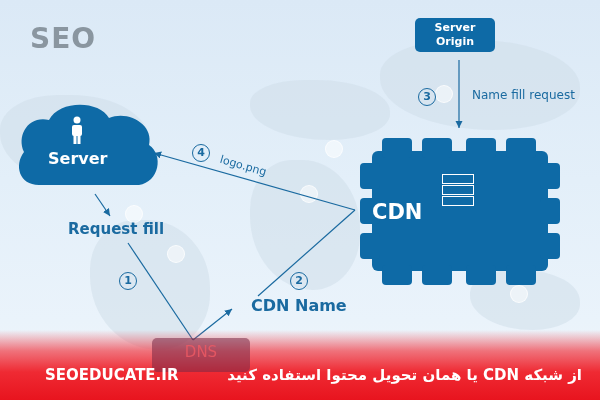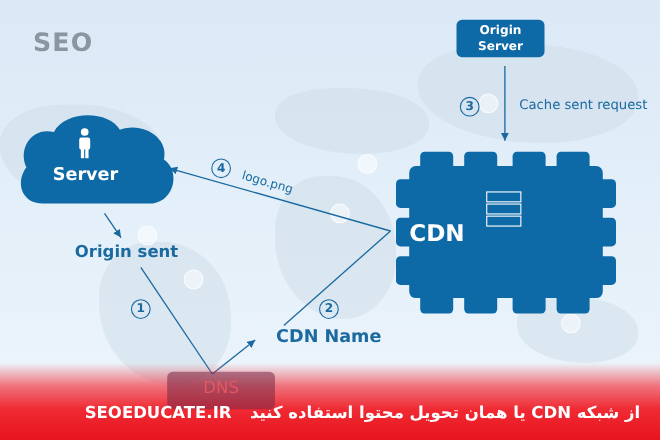--- a/index.html
+++ b/index.html
@@ -5,21 +5,21 @@
     html, body { margin: 0; padding: 0; }
     body {
       width: 600px; height: 400px; overflow: hidden; position: relative;
       font-family: "DejaVu Sans", sans-serif;
       background: linear-gradient(180deg, #dbe9f6 0%, #e3eff9 45%, #eaf3fb 80%, #f0f5fa 100%);
     }
     .map-blob { position: absolute; background: #cfdfea; opacity: 0.55; border-radius: 40% 55% 45% 60%; }
     .node-dot { position: absolute; width: 16px; height: 16px; border-radius: 50%; background: rgba(255,255,255,0.5); border: 1px solid rgba(255,255,255,0.7); }
     .logo {
       position: absolute; left: 30px; top: 24px; color: #8a96a0; font-weight: bold;
-      font-family: "DejaVu Sans", sans-serif; font-size: 23px; line-height: 30px; letter-spacing: 1px;
+      font-family: "DejaVu Sans", sans-serif; font-size: 28px; line-height: 30px; letter-spacing: 1px;
     }
     .blue { color: #1a6aa0; }
     .label { position: absolute; font-weight: bold; font-family: "DejaVu Sans", sans-serif; }
     .num {
       position: absolute; width: 16px; height: 16px; border: 1.5px solid #1a6aa0; border-radius: 50%;
       color: #1a6aa0; font-size: 11px; font-weight: bold; text-align: center; line-height: 16px;
     }
     .origin {
       position: absolute; left: 415px; top: 18px; width: 80px; height: 34px; background: #0e6aa6;
       border-radius: 5px; color: #fff; text-align: center; font-weight: bold; font-size: 11px; line-height: 14px;
@@ -83,26 +83,26 @@
 </svg>
 <svg width="14" height="28" style="position:absolute;left:70px;top:116px;">
   <circle cx="7" cy="4" r="3.5" fill="#fff"></circle>
   <rect x="2" y="9" width="10" height="11" rx="2" fill="#fff"></rect>
   <rect x="3.5" y="19" width="3" height="9" fill="#fff"></rect>
   <rect x="7.5" y="19" width="3" height="9" fill="#fff"></rect>
 </svg>
 <div class="label" style="left:48px;top:149px;color:#fff;font-size:16px;">Server</div>
 
 <div class="origin">
+  <div>Server</div>
   <div>Origin</div>
-  <div>Server</div>
 </div>
 
 <div class="num" style="left:418px;top:88px;">3</div>
-<div class="label blue" style="left:472px;top:88px;font-weight:normal;font-size:12px;">Cache sent request</div>
+<div class="label blue" style="left:472px;top:88px;font-weight:normal;font-size:12px;">Name fill request</div>
 
 <div>
   <div class="cdn-body"></div>
   <div class="tab" style="left:382px;top:138px;width:30px;height:20px;"></div>
   <div class="tab" style="left:422px;top:138px;width:30px;height:20px;"></div>
   <div class="tab" style="left:466px;top:138px;width:30px;height:20px;"></div>
   <div class="tab" style="left:506px;top:138px;width:30px;height:20px;"></div>
   <div class="tab" style="left:382px;top:265px;width:30px;height:20px;"></div>
   <div class="tab" style="left:422px;top:265px;width:30px;height:20px;"></div>
   <div class="tab" style="left:466px;top:265px;width:30px;height:20px;"></div>
@@ -117,22 +117,22 @@
 <div class="cdn-icon">
     <div></div>
     <div></div>
     <div></div>
   </div>
 <div class="cdn-label">CDN</div>
 
 <div class="num" style="left:192px;top:144px;">4</div>
 <div class="label blue" style="left:222px;top:153px;font-weight:normal;font-size:11px;transform:rotate(16deg);transform-origin:left top;">logo.png</div>
 
-<div class="label blue" style="left:68px;top:220px;font-size:15px;">Origin sent</div>
+<div class="label blue" style="left:68px;top:220px;font-size:15px;">Request fill</div>
 <div class="num" style="left:119px;top:272px;">1</div>
 
 <div class="num" style="left:290px;top:272px;">2</div>
 <div class="label blue" style="left:205px;top:296px;font-size:16px;margin-left:46px;">CDN Name</div>
 
 <div class="banner"></div>
 <div class="dns-box">DNS</div>
-<div class="banner-text" style="left:45px;margin-left:32px;">SEOEDUCATE.IR</div>
+<div class="banner-text" style="left:45px;">SEOEDUCATE.IR</div>
 <div class="banner-text" dir="rtl" style="right:18px;margin-left:35px;">از شبکه CDN یا همان تحویل محتوا استفاده کنید</div>
 
 </body></html>

